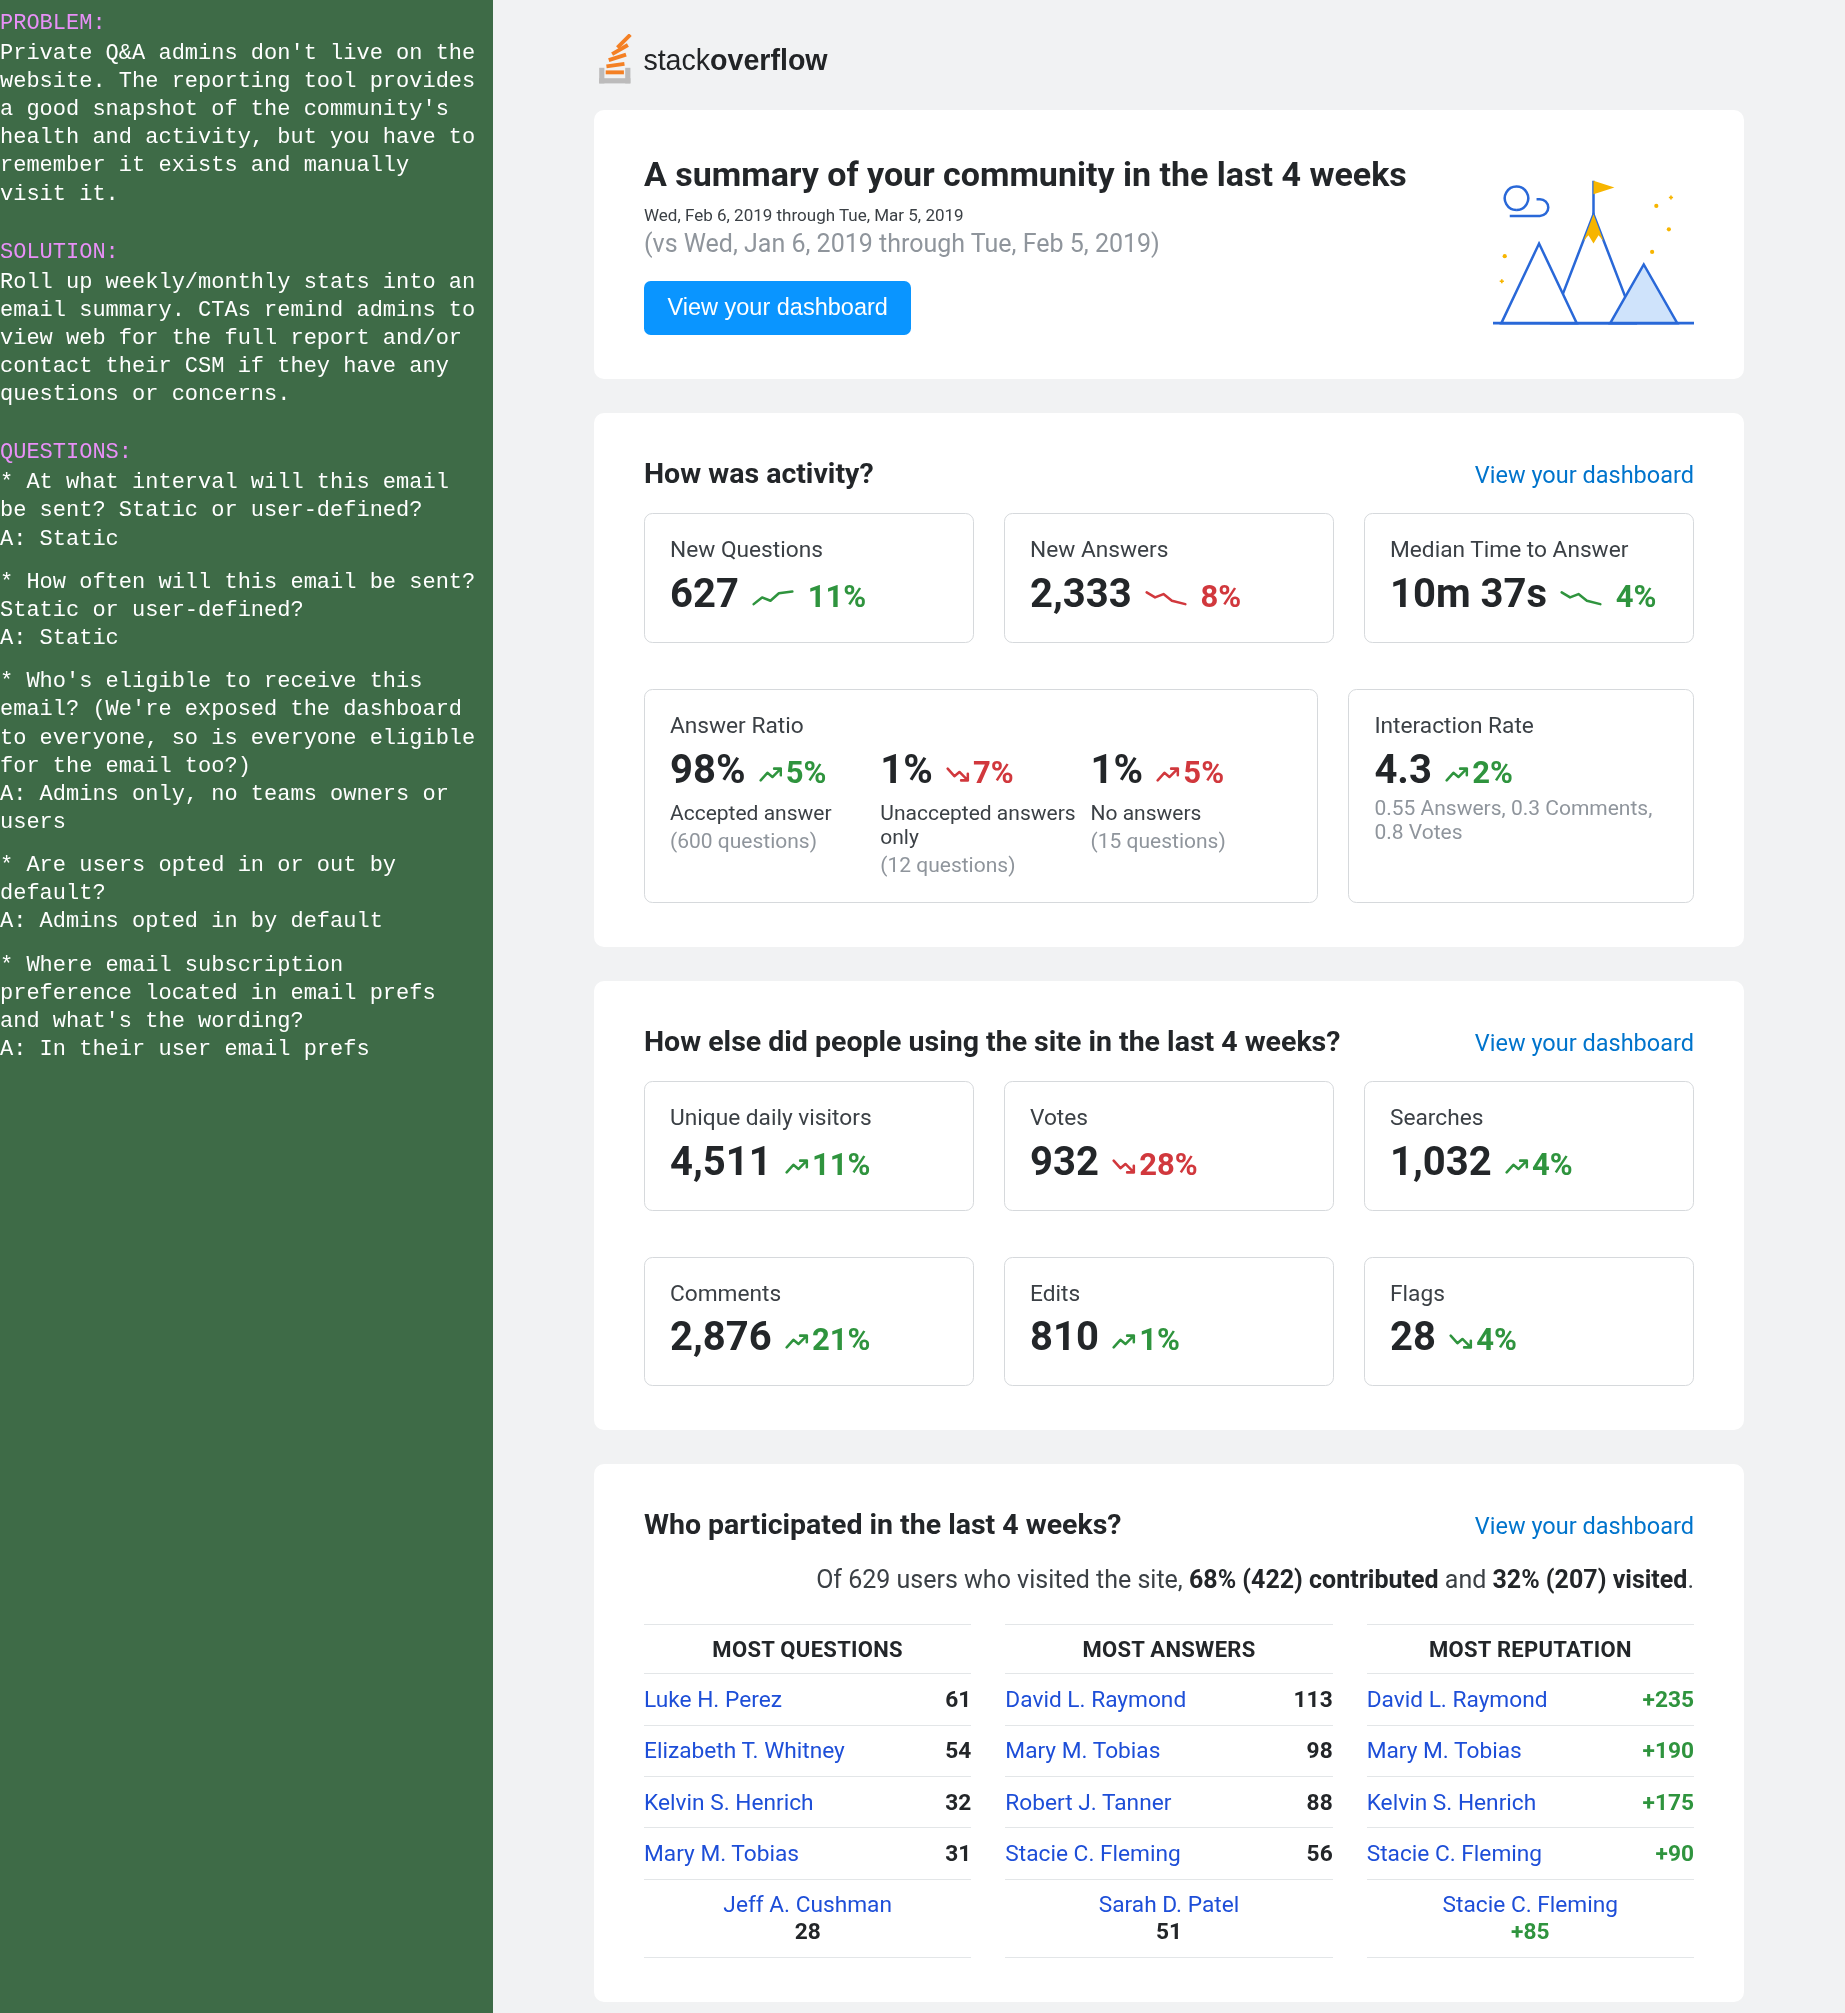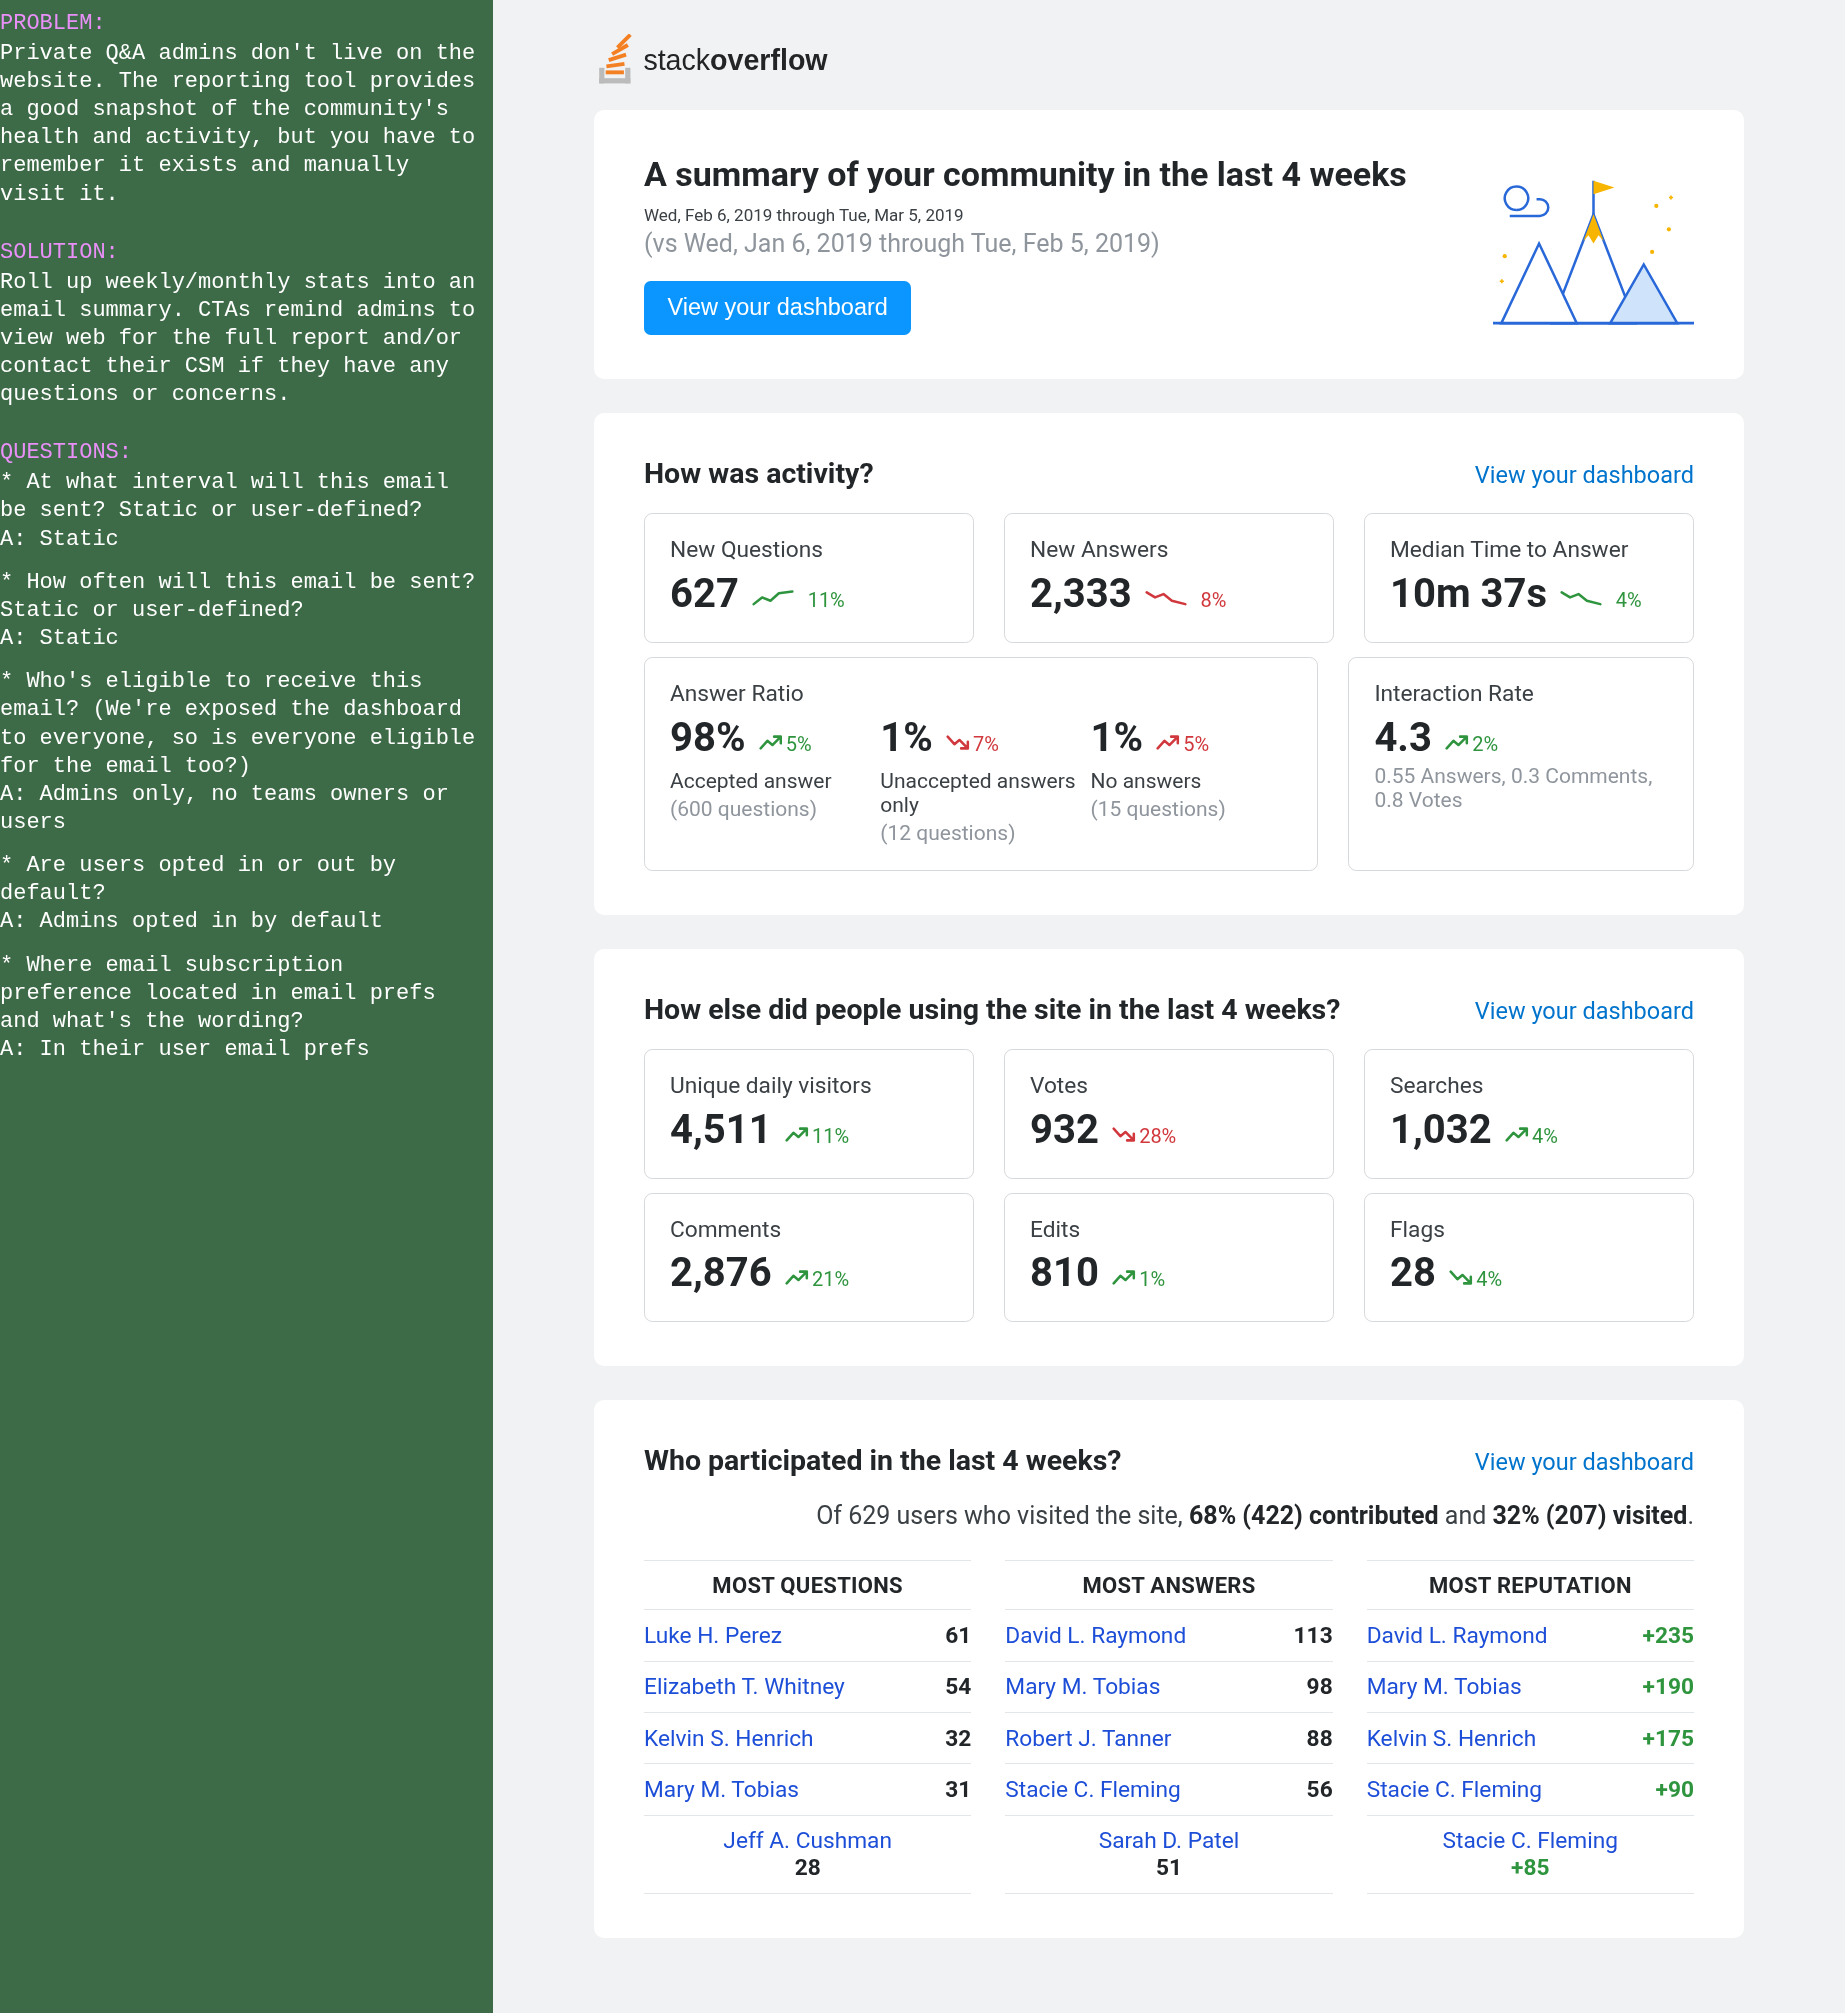--- a/index.html
+++ b/index.html
@@ -61,33 +61,33 @@
     cursor: pointer;
   }
   .section-head {
     display:flex; justify-content: space-between; align-items: baseline;
     margin-bottom: 23.5px;
   }
   .section-head h2 { font-size: 28.5px; font-weight: 700; }
   .section-head a { color: #0074cc; text-decoration: none; font-size: 23.5px; cursor:pointer; }
 
   .stats-grid { display:flex; gap: 30px; flex-wrap: wrap; }
-  .stats-grid.row2 { margin-top: 14px; }
+  .stats-grid.row2 { margin-top: 46px; }
   .stat-card {
     flex: 1 1 0;
     border: 0.8px solid #d6d9dc;
     border-radius: 8.4px;
     padding: 22px 25px 25px 25px;
     min-width: 0;
   }
   .stat-card.wide { flex: 2.12 1 0; }
   .stat-title { font-size: 22.7px; color: #3b4045; margin-bottom: 6.7px; }
   .stat-value-row { display:flex; align-items: baseline; gap: 13.4px; }
   .stat-value { font-size: 40px; font-weight: 700; }
-  .delta { font-size: 20px; font-weight: 400; display:inline-flex; align-items:center; gap:3.4px; }
+  .delta { font-size: 31px; font-weight: 700; display:inline-flex; align-items:center; gap:3.4px; }
   .delta svg { width: 23.5px; height: 17px; }
   .delta.up { color: #2f943e; }
   .delta.down { color: #d1383d; }
   .trend-line svg { width: 42px; height: 18.5px; }
   .trend-line.up { color:#2f943e; }
   .trend-line.down { color:#d1383d; }
   .sub-label { font-size: 21px; color: #3b4045; margin-top: 8.4px; }
   .sub-meta { font-size: 21px; color: #8f959c; margin-top: 3.4px; }
   .wide-inner { display:flex; gap: 8.4px; }
   .wide-inner .col { flex: 1; }

